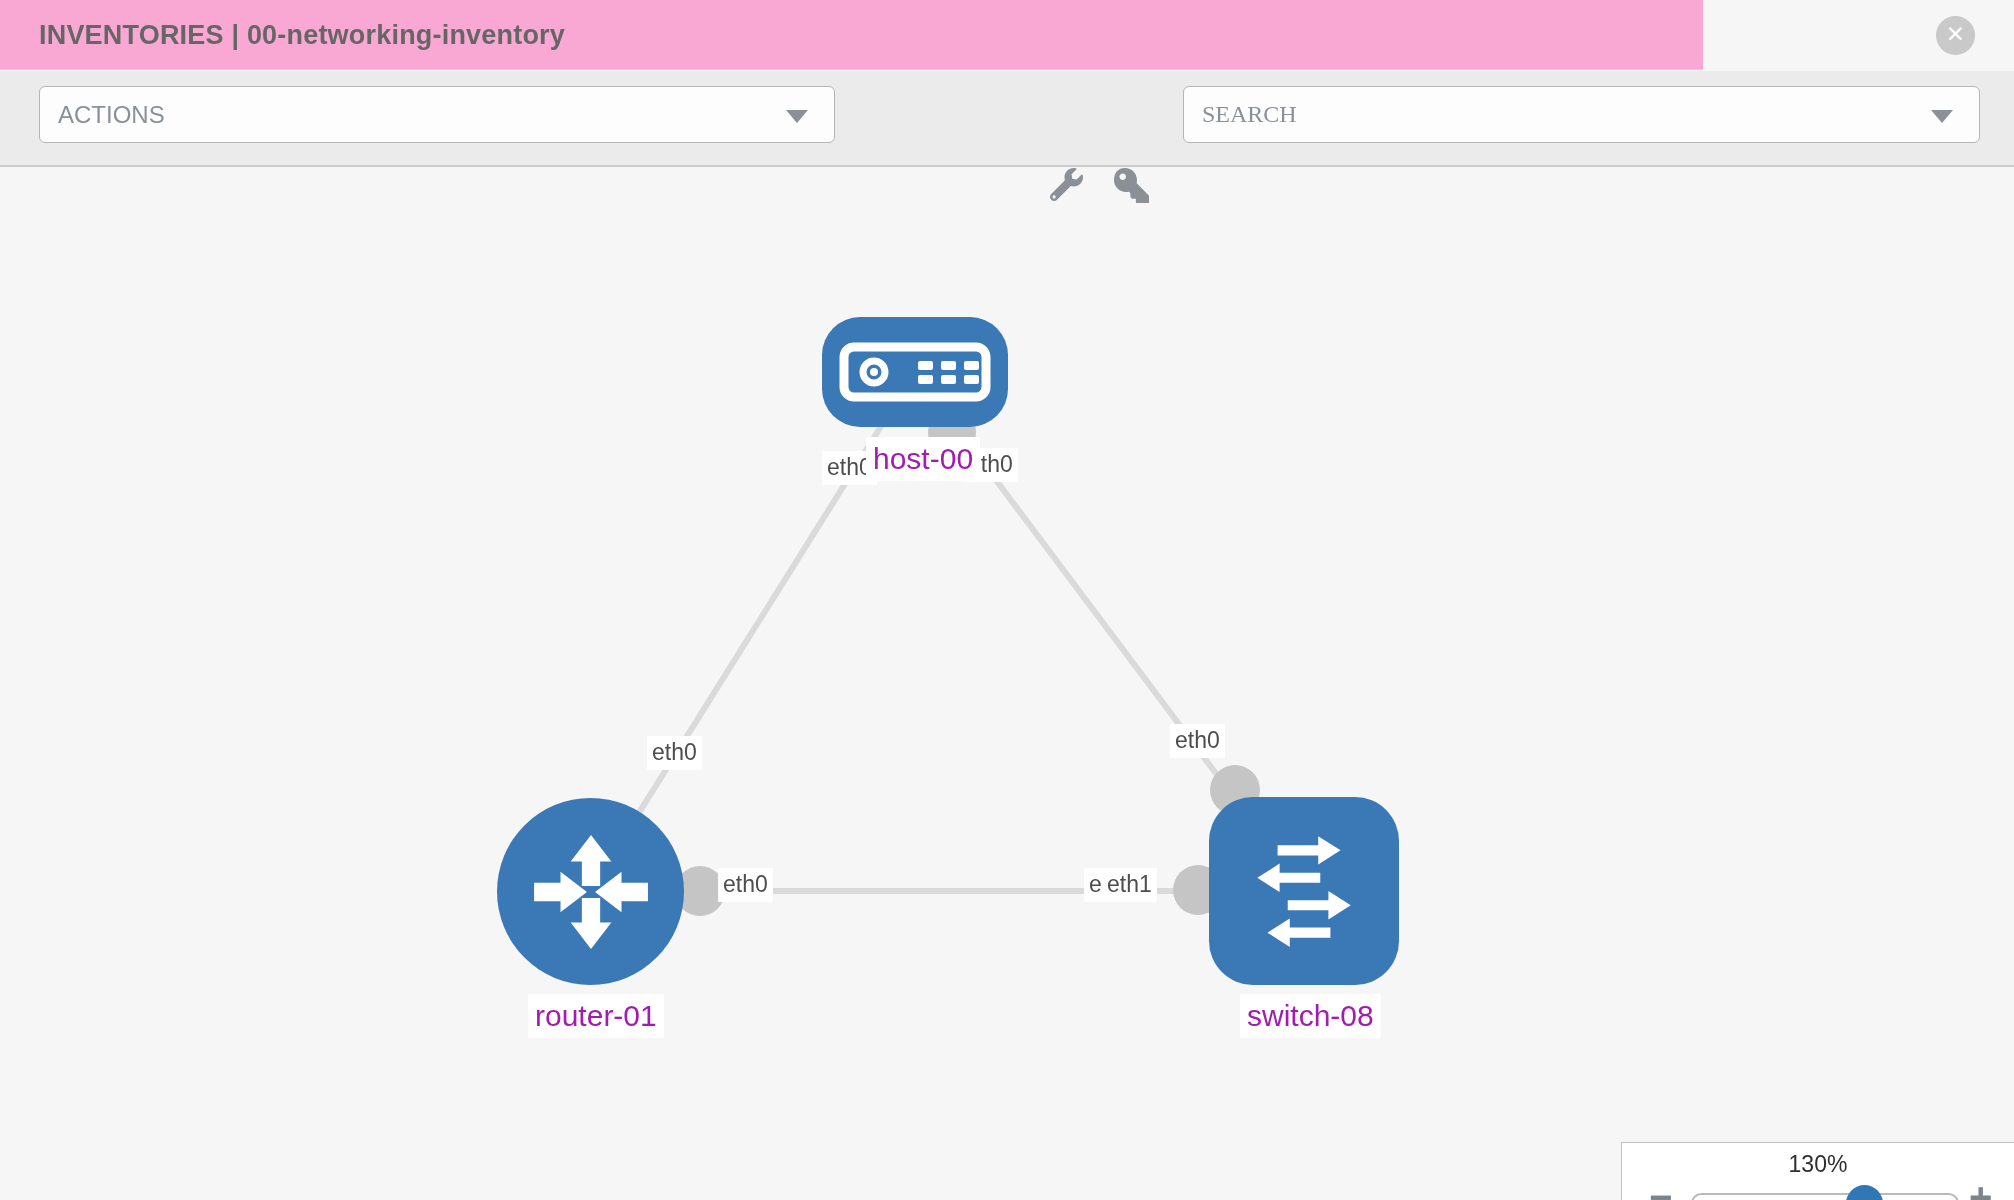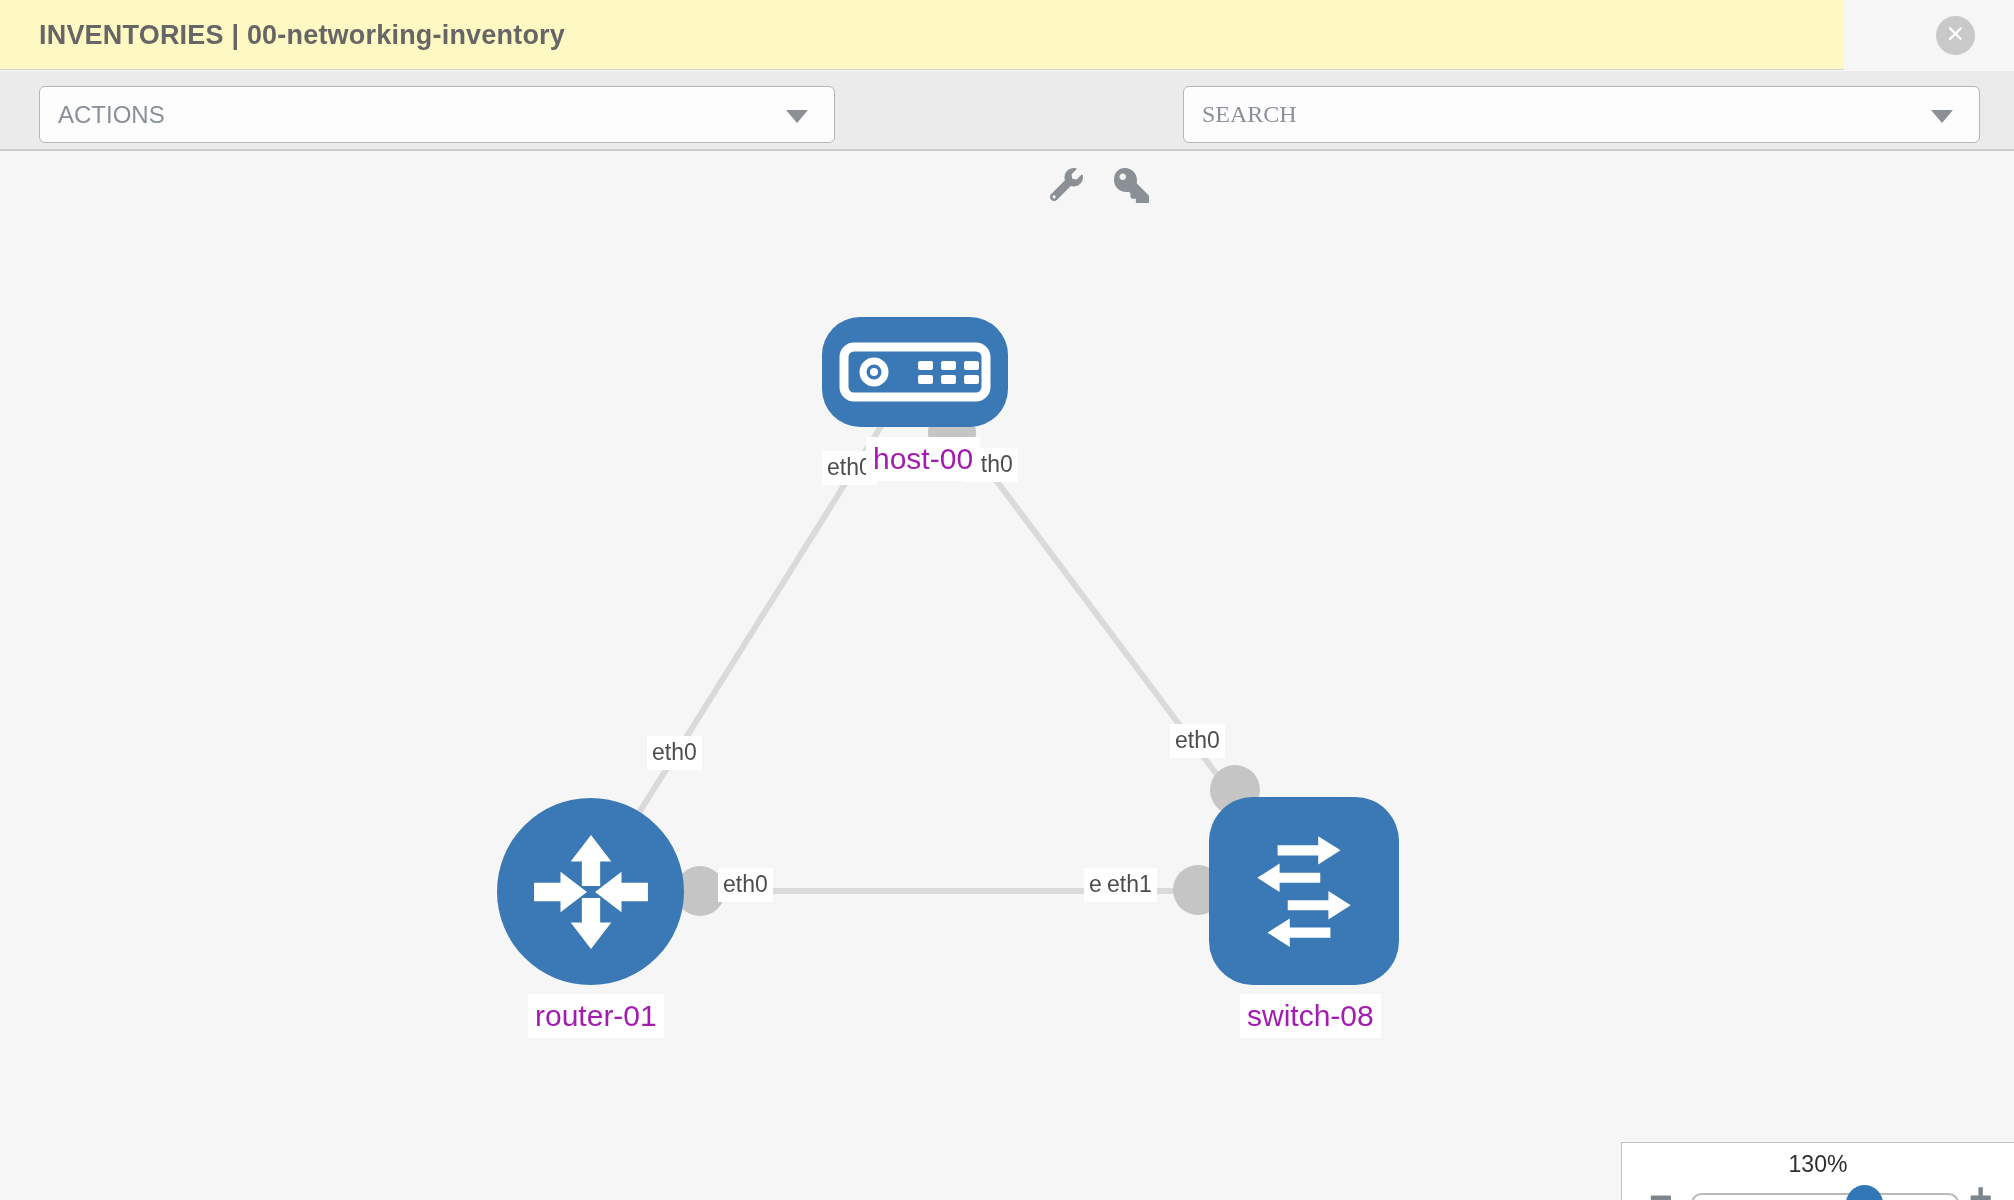--- a/index.html
+++ b/index.html
@@ -9,22 +9,22 @@
   .screen {
     position: relative;
     width: 2014px;
     height: 1200px;
     background: #f6f6f6;
     overflow: hidden;
   }
 
   
   .header {
-    position: absolute; top: 0; left: 0; width: 1844px; height: 70px;
-    background: #fef9c3;
+    position: absolute; top: 0; left: 0; width: 1703px; height: 70px;
+    background: #f9a8d4;
     border-bottom: 1px solid #d4d4d4;
   }
   .header-title {
     position: absolute; left: 39px; top: 0; height: 70px;
     display: flex; align-items: center;
     font-size: 27px; font-weight: bold; color: #666666;
     letter-spacing: 0.2px;
   }
   .close-btn {
     position: absolute; left: 1936px; top: 16px;
@@ -32,21 +32,21 @@
     background: #c9c9c9; cursor: pointer;
     display: flex; align-items: center; justify-content: center;
   }
   .close-btn span {
     color: #ffffff; font-size: 23px; font-weight: bold; line-height: 1;
     transform: translateY(-1px);
   }
 
   
   .toolbar {
-    position: absolute; top: 71px; left: 0; width: 2014px; height: 80px;
+    position: absolute; top: 71px; left: 0; width: 2014px; height: 96px;
     background: #ebebeb;
     border-bottom: 2px solid #cccccc;
   }
   .dropdown-box {
     position: absolute; top: 15px; height: 57px;
     background: #fdfdfd;
     border: 1px solid #b5b5b5; border-radius: 6px;
     display: flex; align-items: center;
     font-size: 24px; color: #8a9098;
     padding-left: 18px;

